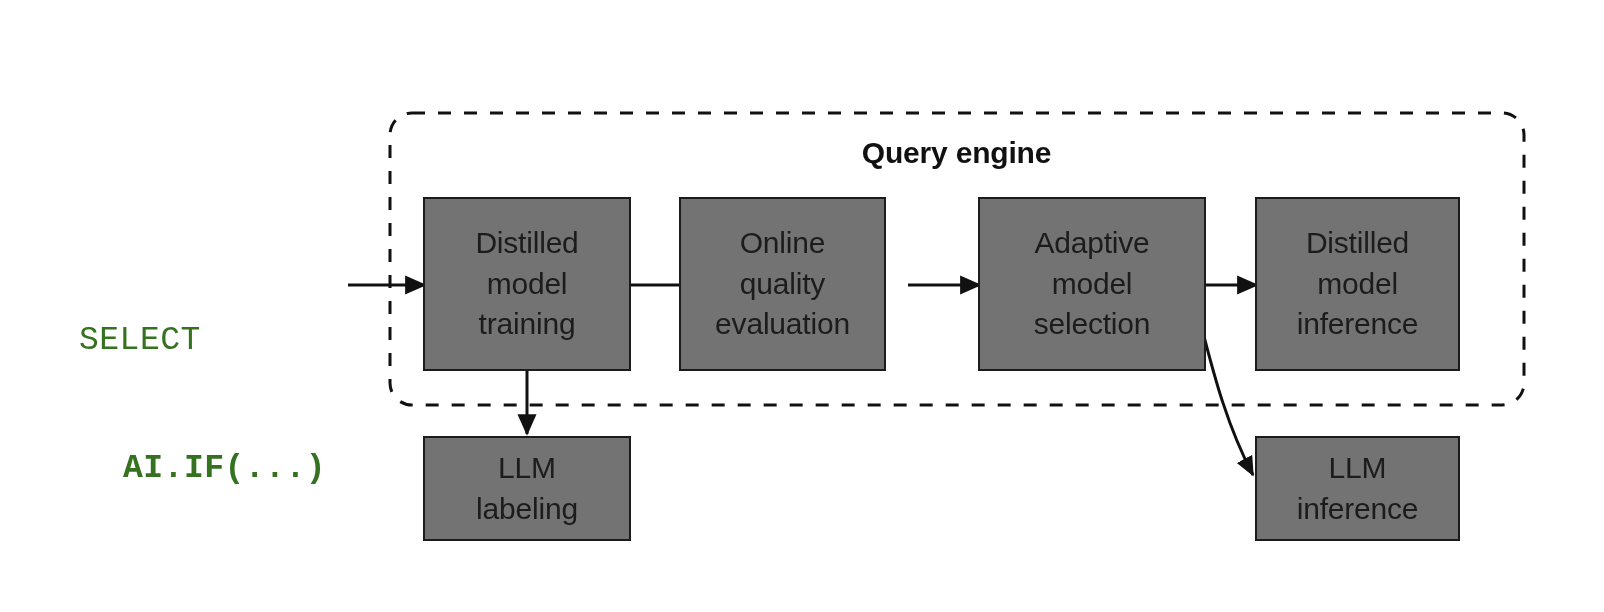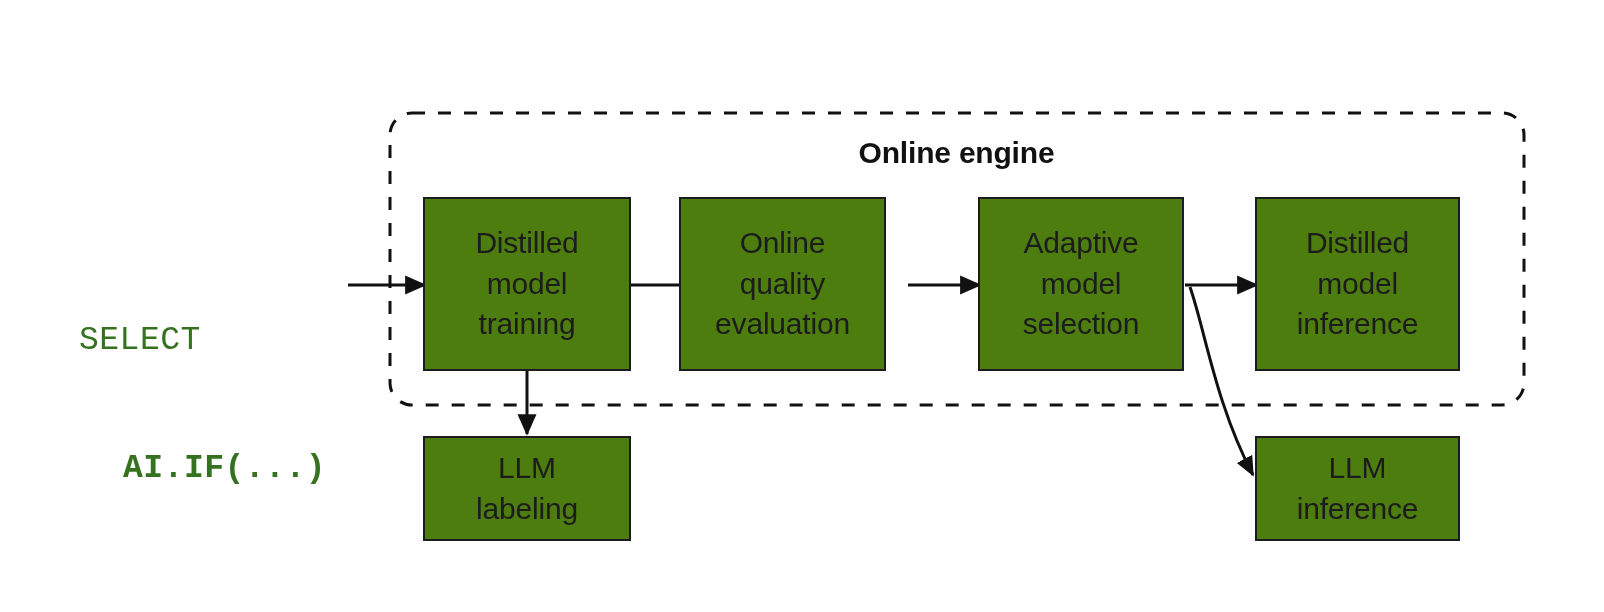--- a/index.html
+++ b/index.html
@@ -48,39 +48,39 @@
     text-align: center;
     font-size: 30px;
     font-weight: 700;
     color: #111111;
     letter-spacing: -0.2px;
   }
 
   .node-box {
     position: absolute;
     box-sizing: border-box;
-    background: #4d7c0f;
+    background: #737373;
     border: 2px solid #1c1c1c;
     display: flex;
     align-items: center;
     justify-content: center;
     text-align: center;
   }
   .node-label {
     font-size: 30px;
     line-height: 1.35;
     color: #1c1c1c;
     white-space: pre-line;
     letter-spacing: -0.2px;
   }
 
   
   #node-distilled-training { left: 423px;  top: 197px; width: 208px; height: 174px; }
   #node-online-eval        { left: 679px;  top: 197px; width: 207px; height: 174px; }
-  #node-adaptive-selection { left: 978px;  top: 197px; width: 206px; height: 174px; }
+  #node-adaptive-selection { left: 978px;  top: 197px; width: 228px; height: 174px; }
   #node-distilled-inference{ left: 1255px; top: 197px; width: 205px; height: 174px; }
   #node-llm-labeling       { left: 423px;  top: 436px; width: 208px; height: 105px; }
   #node-llm-inference      { left: 1255px; top: 436px; width: 205px; height: 105px; }
 </style>
 </head>
 <body>
 
 <div id="canvas">
 
   <svg id="diagram-svg" viewBox="0 0 1604 612" xmlns="http://www.w3.org/2000/svg">
@@ -106,21 +106,21 @@
     <line x1="527" y1="371" x2="527" y2="434" stroke="#111111" stroke-width="3" marker-end="url(#arrow)"></line>
 
     <path d="M 1190 287 C 1205 330, 1216 405, 1253 475" fill="none" stroke="#111111" stroke-width="3" marker-end="url(#arrow-curve)"></path>
   </svg>
 
   <div class="sql-query">
     <span class="sql-line-1">SELECT</span>
     <span class="sql-line-2">AI.IF(...)</span>
   </div>
 
-  <div class="group-title">Online engine</div>
+  <div class="group-title">Query engine</div>
 
   <div class="node-box" id="node-distilled-training">
     <span class="node-label">Distilled
 model
 training</span>
   </div>
 
   <div class="node-box" id="node-online-eval">
     <span class="node-label">Online
 quality

